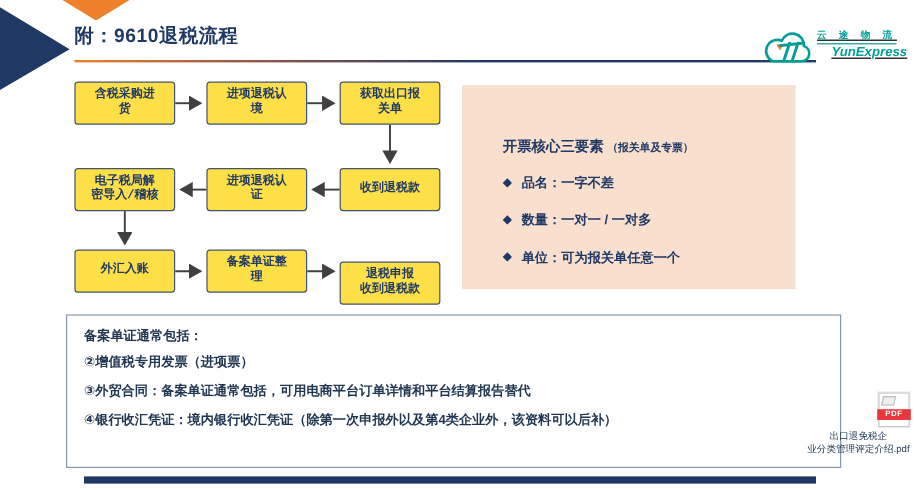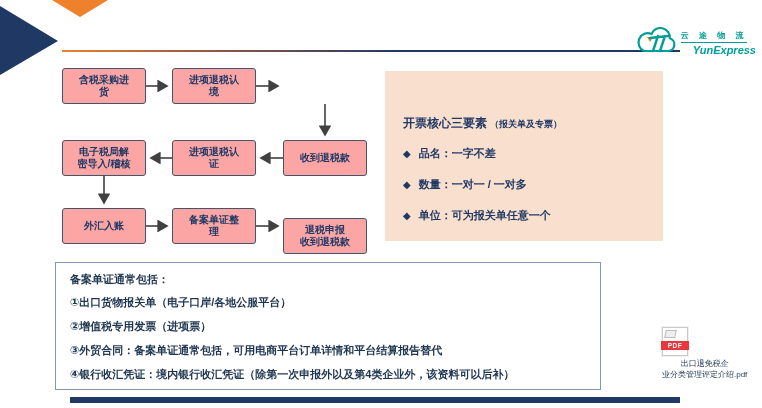--- a/index.html
+++ b/index.html
@@ -6,70 +6,71 @@
   body{font-family:"Liberation Sans","DejaVu Sans",sans-serif;}
   .slide{position:relative;width:762px;height:408px;background:#ffffff;overflow:hidden;}
 
   
   .deco{position:absolute;left:0;top:0;width:120px;height:80px;}
   .page-title{position:absolute;left:62px;top:20px;font-size:16px;font-weight:bold;color:#1F3864;letter-spacing:.5px;}
   .divider{position:absolute;left:62px;top:50px;width:618px;height:2px;
     background:linear-gradient(90deg,#F0812C 0%,#9a5a45 22%,#1F3864 55%,#1F3864 100%);}
 
   
-  .logo{position:absolute;right:6px;top:24px;display:flex;align-items:flex-end;gap:4px;}
+  .logo{position:absolute;right:6px;top:24px;display:flex;align-items:flex-start;gap:4px;text-decoration:underline;}
   .logo-text{display:flex;flex-direction:column;align-items:flex-start;}
   .logo-cn{font-size:8px;font-weight:bold;color:#009E96;letter-spacing:4px;white-space:nowrap;}
   .logo-rule{width:66px;height:1px;background:#009E96;margin:1px 0;}
   .logo-en{font-size:11px;font-weight:bold;font-style:italic;color:#009E96;white-space:nowrap;margin-left:12px;}
 
   
   .flow-arrows{position:absolute;left:0;top:0;width:762px;height:408px;pointer-events:none;}
   .flow-box{position:absolute;width:84px;height:36px;box-sizing:border-box;
-    background:#fca5a5;border:1.5px solid #44546A;border-radius:3px;
+    background:#fde047;border:1.5px solid #44546A;border-radius:3px;
     display:flex;align-items:center;justify-content:center;text-align:center;
-    font-size:10px;line-height:1.25;font-weight:600;color:#1F3864;white-space:pre-line;}
+    font-size:10px;line-height:1.25;font-weight:600;color:#1F3864;white-space:pre-line;font-family:Liberation Mono, monospace;}
 
   
-  .panel{position:absolute;left:385px;top:71px;width:278px;height:170px;background:#F9DFCE;box-sizing:border-box;padding:42px 16px 0 18px;}
+  .panel{position:absolute;left:385px;top:71px;width:278px;height:170px;background:#F9DFCE;box-sizing:border-box;padding:42px 16px 0 34px;}
   .panel-title-row{margin-bottom:14px;white-space:nowrap;}
   .panel-title{font-size:12px;font-weight:bold;color:#1F3864;}
   .panel-subtitle{font-size:9px;font-weight:600;color:#1F3864;margin-left:3px;}
   .bullet{display:flex;align-items:center;margin-bottom:16px;}
   .diamond{color:#1F3864;font-size:10px;margin-right:8px;line-height:1;}
   .bullet-text{font-size:11px;font-weight:bold;color:#1F3864;}
 
   
-  .notes{position:absolute;left:55px;top:262px;width:546px;height:128px;box-sizing:border-box;
+  .notes{position:absolute;left:55px;top:262px;width:646px;height:128px;box-sizing:border-box;
     background:#ffffff;border:1.5px solid #8497B0;padding:9px 14px;}
   .notes-heading{font-size:11px;font-weight:bold;color:#1F3550;margin-bottom:3px;}
   .notes-item{font-size:11px;font-weight:600;color:#1F3550;line-height:24px;white-space:nowrap;}
 
   
-  .attachment{position:absolute;left:662px;top:327px;width:96px;display:flex;flex-direction:column;align-items:flex-start;cursor:pointer;}
+  .attachment{position:absolute;left:662px;top:327px;width:96px;display:flex;flex-direction:column;align-items:flex-end;cursor:pointer;}
   .pdf-icon{position:relative;width:24px;height:27px;background:#ffffff;border:1px solid #c9c9c9;
     box-shadow:0 0 0 1px #f0f0f0;}
   .pdf-fold{position:absolute;left:2px;top:2px;width:9px;height:6px;border:1px solid #bdbdbd;background:#eeeeee;transform:skewX(-12deg);}
   .pdf-band{position:absolute;left:-2px;right:-2px;bottom:5px;height:9px;background:#E8373D;
     color:#ffffff;font-size:6.5px;font-weight:bold;display:flex;align-items:center;justify-content:center;letter-spacing:.5px;}
   .pdf-caption{margin-top:3px;font-size:8px;color:#1F3550;text-align:center;line-height:1.35;white-space:pre-line;}
 
   
   .footer-bar{position:absolute;left:70px;top:397px;width:610px;height:6px;background:#1F3864;}
 </style>
 </head>
 <body>
 
 <div class="slide">
 
   <svg class="deco" viewBox="0 0 120 80">
     <polygon points="0,6 58,41 0,75" fill="#1F3864"></polygon>
     <polygon points="52,0 108,0 80,17" fill="#F0812C"></polygon>
   </svg>
 
+  <div class="page-title">附：9610退税流程</div>
   <div class="divider"></div>
 
   <div class="logo">
     <svg width="44" height="32" viewBox="0 0 44 32">
       <path d="M11 27 h24 a6.5 6.5 0 0 0 1.8-12.7 A9.5 9.5 0 0 0 18.5 10 A8.5 8.5 0 0 0 11 27 z" fill="#ffffff" stroke="#009E96" stroke-width="2.2" stroke-linejoin="round"></path>
       <polygon points="14,13 20,13 17,18" fill="#F0812C"></polygon>
       <path d="M25 12 L20 27 M32 12 L27 27 M17 14 L35 12" stroke="#009E96" stroke-width="2.4" fill="none" stroke-linecap="round"></path>
     </svg>
     <div class="logo-text">
       <span class="logo-cn">云 途 物 流</span>
@@ -93,20 +94,22 @@
       <line x1="104" y1="176" x2="104" y2="203"></line>
       <line x1="146" y1="226" x2="167" y2="226"></line>
       <line x1="256" y1="226" x2="278" y2="226"></line>
     </g>
   </svg>
 
   <div class="flow-box" style="left:62px;top:68px">含税采购进
 货</div>
   <div class="flow-box" style="left:172px;top:68px">进项退税认
 境</div>
+  <div class="flow-box" style="left:283px;top:68px">获取出口报
+关单</div>
   <div class="flow-box" style="left:283px;top:140px">收到退税款</div>
   <div class="flow-box" style="left:172px;top:140px">进项退税认
 证</div>
   <div class="flow-box" style="left:62px;top:140px">电子税局解
 密导入/稽核</div>
   <div class="flow-box" style="left:62px;top:208px">外汇入账</div>
   <div class="flow-box" style="left:172px;top:208px">备案单证整
 理</div>
   <div class="flow-box" style="left:283px;top:218px">退税申报
 收到退税款</div>
@@ -124,21 +127,20 @@
       <span class="bullet-text">数量：一对一 / 一对多</span>
     </div>
     <div class="bullet">
       <span class="diamond">◆</span>
       <span class="bullet-text">单位：可为报关单任意一个</span>
     </div>
   </div>
 
   <div class="notes">
     <div class="notes-heading">备案单证通常包括：</div>
-    <div class="notes-item">①出口货物报关单（电子口岸/各地公服平台）</div>
     <div class="notes-item">②增值税专用发票（进项票）</div>
     <div class="notes-item">③外贸合同：备案单证通常包括，可用电商平台订单详情和平台结算报告替代</div>
     <div class="notes-item">④银行收汇凭证：境内银行收汇凭证（除第一次申报外以及第4类企业外，该资料可以后补）</div>
   </div>
 
   <div class="attachment">
     <div class="pdf-icon">
       <div class="pdf-fold"></div>
       <div class="pdf-band">PDF</div>
     </div>

